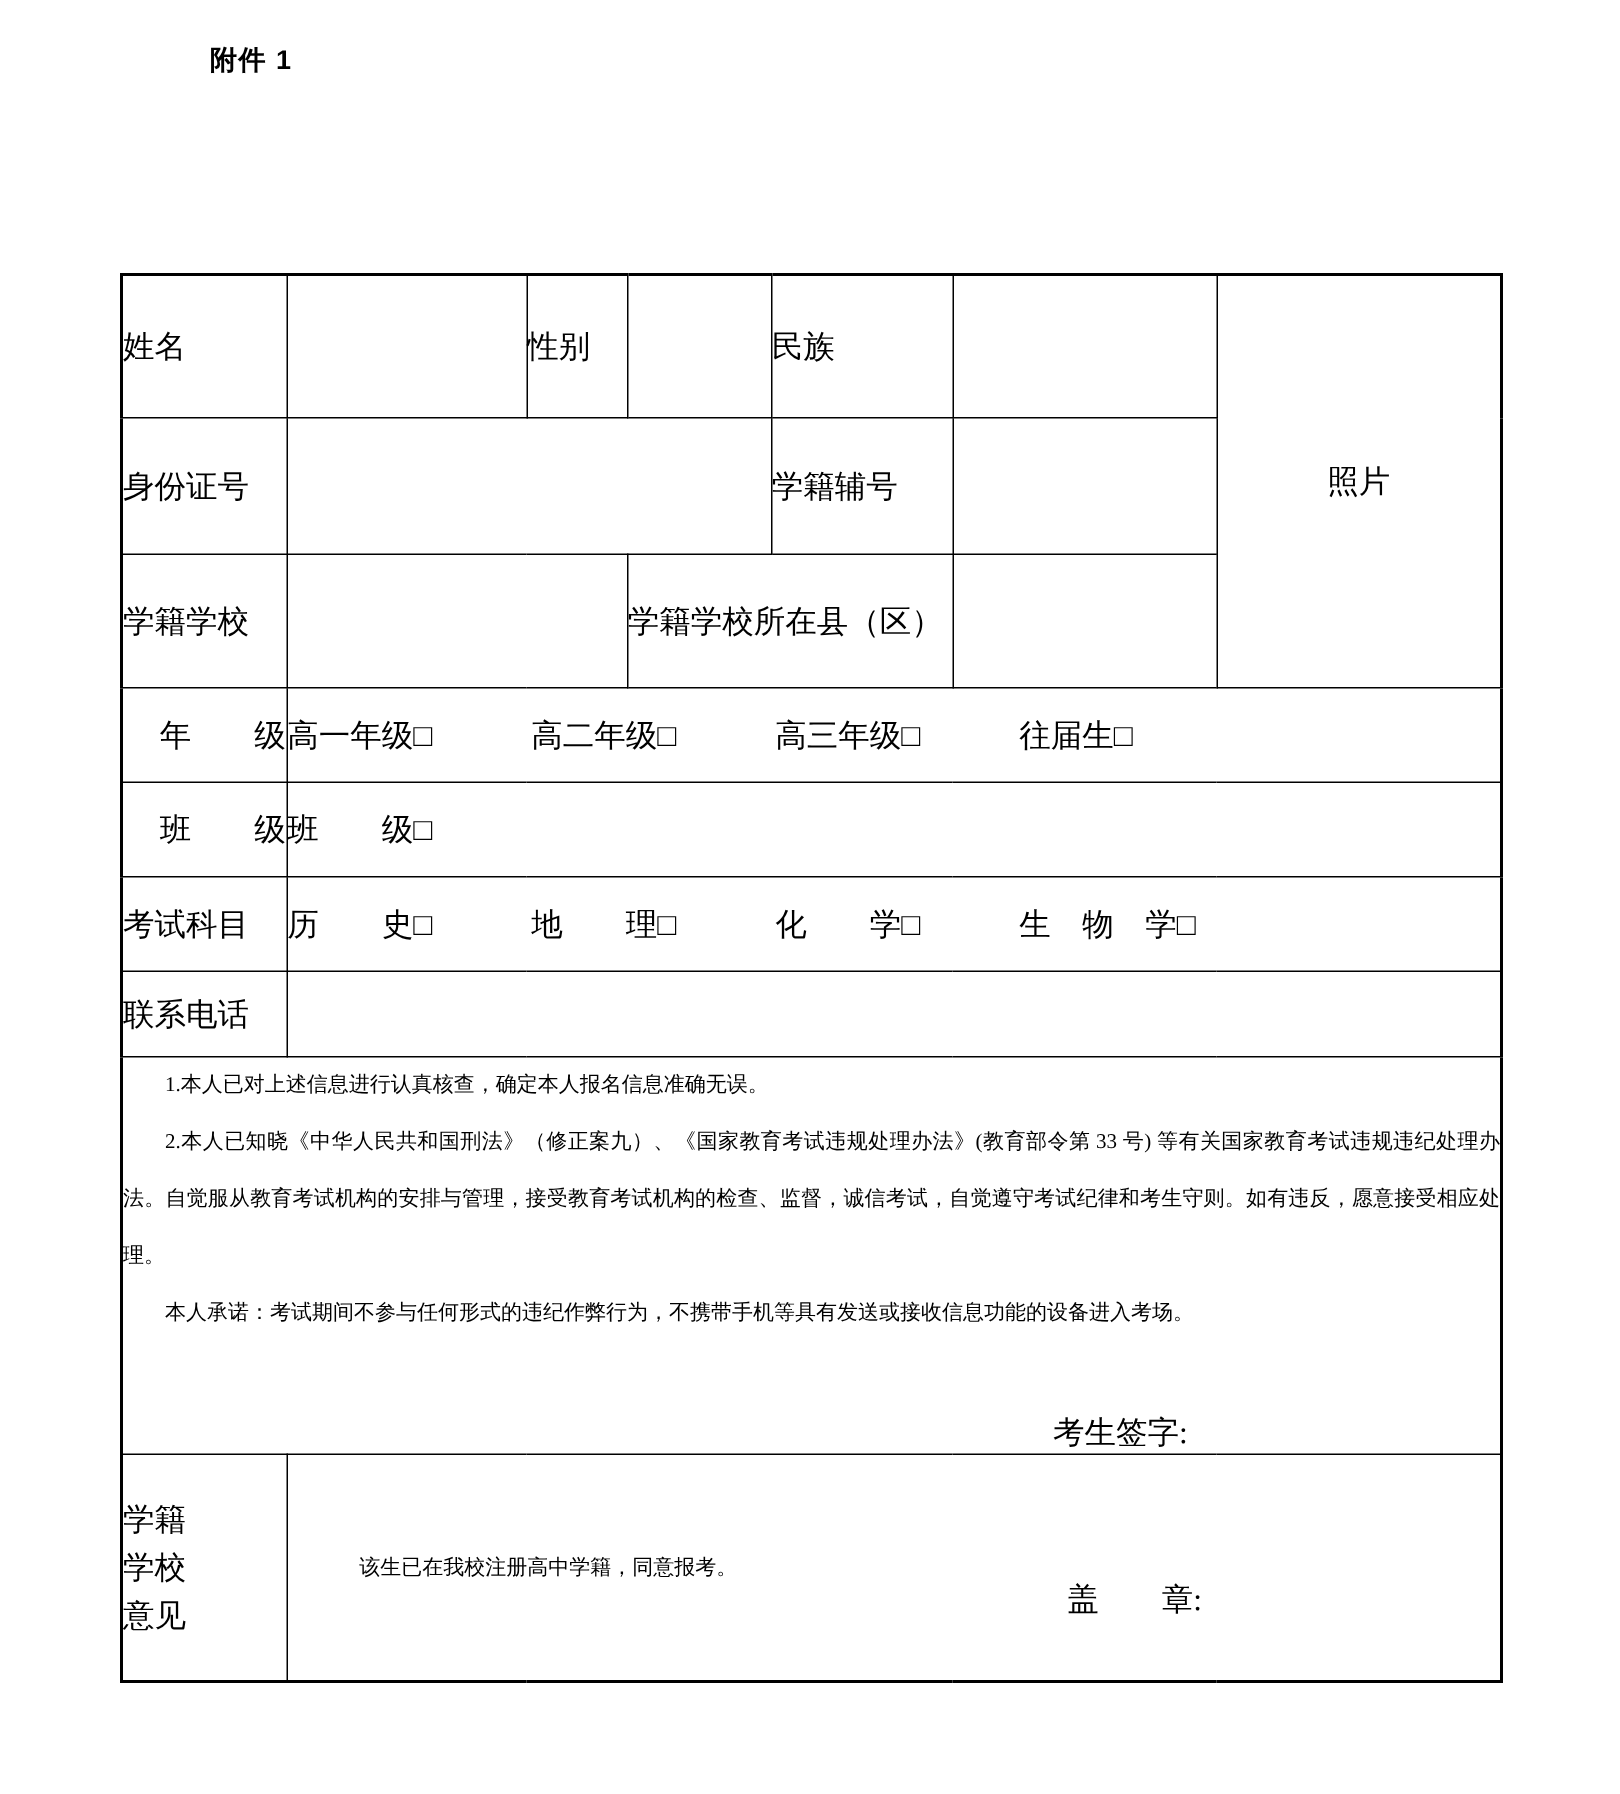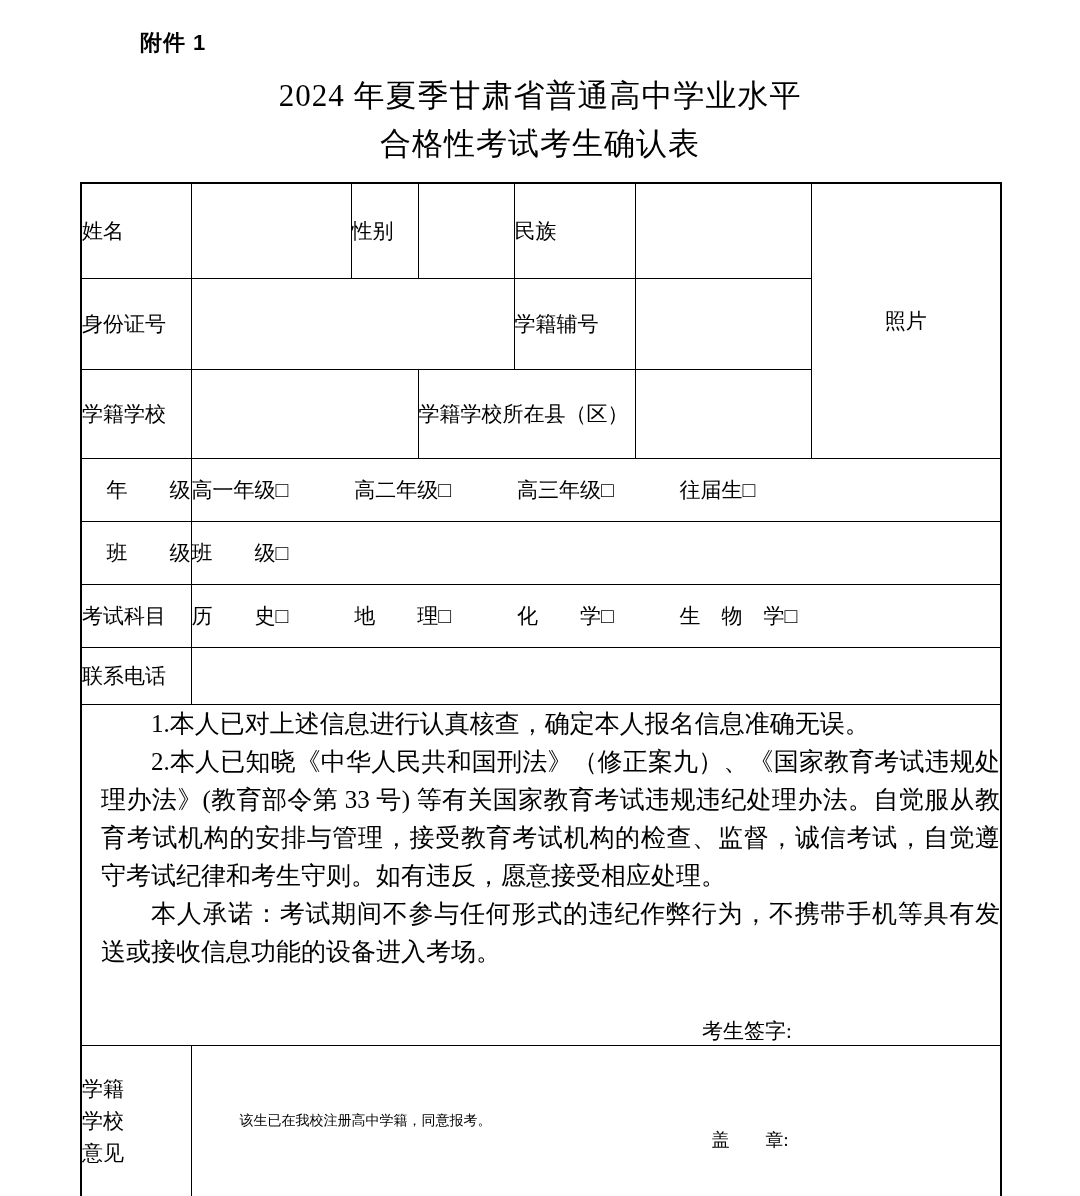--- a/index.html
+++ b/index.html
@@ -19,21 +19,21 @@
     width: 1080px;
     height: 1196px;
     overflow: hidden;
   }
 
   
   .attachment-label {
     position: absolute;
     left: 140px;
     top: 28px;
-    font-size: 22px;
+    font-size: 18px;
     font-weight: bold;
     letter-spacing: 1px;
     font-family: "Liberation Sans", "DejaVu Sans", sans-serif;
   }
   .doc-title {
     position: absolute;
     left: 0;
     top: 72px;
     width: 1080px;
     text-align: center;
@@ -94,24 +94,23 @@
     white-space: nowrap;
   }
   .opts .opt { display: inline-block; margin-right: 66px; }
 
   
   .decl-cell {
     padding: 10px 16px 8px 16px;
     vertical-align: top;
   }
   .decl {
-    font-size: 25px;
+    font-size: 14px;
     line-height: 38px;
     text-align: justify;
-    padding-left: 19px;
   }
   .decl p {
     margin: 0;
     text-indent: 2em;
   }
   .sign-line {
     margin-top: 46px;
     text-align: left;
     padding-left: 620px;
     font-size: 21px;
@@ -130,34 +129,30 @@
     height: 150px;
   }
   .op-text {
     font-size: 14px;
     padding-left: 48px;
   }
   .op-seal {
     position: absolute;
     left: 520px;
     top: 82px;
-    font-size: 18px;
+    font-size: 21px;
   }
 </style>
 </head>
 <body>
 
 <div class="page">
 
   <div class="attachment-label">附件 1</div>
 
-  <div class="doc-title">
-    <div class="line">2024 年夏季甘肃省普通高中学业水平</div>
-    <div class="line">合格性考试考生确认表</div>
-  </div>
 
   <table class="form-table">
     <colgroup>
       <col style="width:110px">
       <col style="width:160px">
       <col style="width:67px">
       <col style="width:96px">
       <col style="width:121px">
       <col style="width:176px">
       <col style="width:190px">

